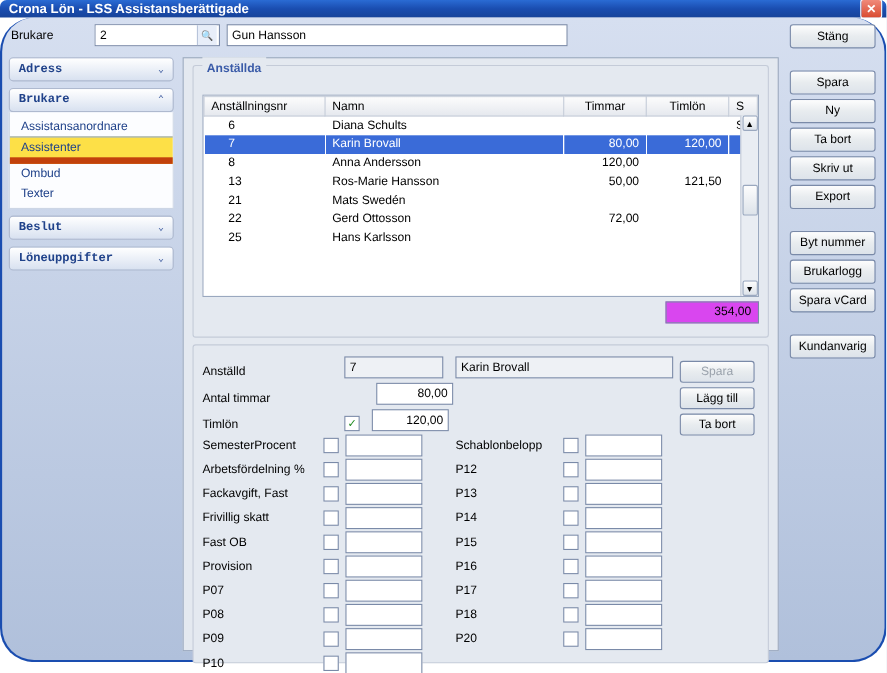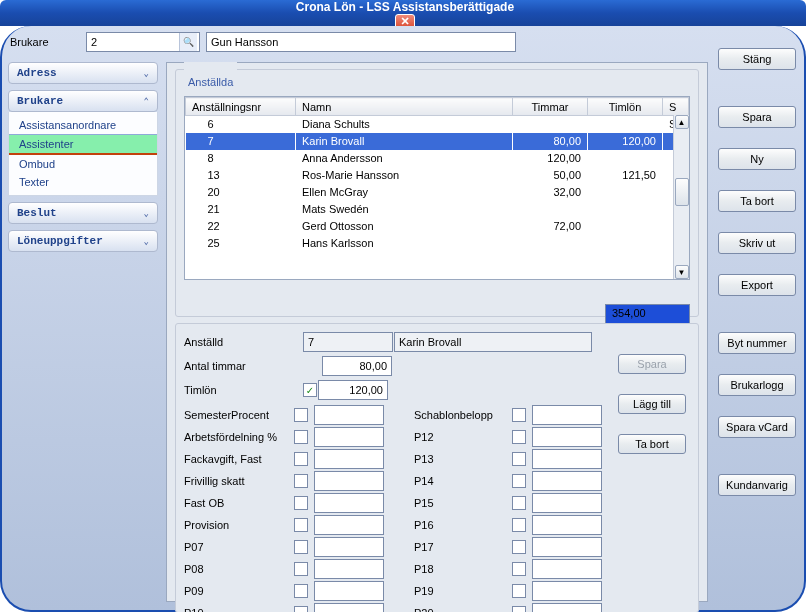--- a/index.html
+++ b/index.html
@@ -6,31 +6,30 @@
   body {
     margin: 0;
     font-family: Tahoma, Arial, sans-serif;
     font-size: 11px;
     background: #fff;
     width: 806px;
     height: 612px;
     overflow: hidden;
   }
   .titlebar {
-    height: 26px;
+    height: 16px;
     background: linear-gradient(to bottom, #2a6bd4 0%, #1a4db0 50%, #174399 100%);
     color: #fff;
     font-weight: bold;
     font-size: 12px;
     display: flex;
     align-items: center;
     padding: 0 4px 0 8px;
     justify-content: space-between;
     border-radius: 6px 6px 0 0;
-    flex-direction: column;
   }
   .close-btn {
     width: 20px; height: 18px;
     background: linear-gradient(to bottom, #f08a7a, #d94b31);
     border: 1px solid #fff;
     border-radius: 3px;
     display:flex;align-items:center;justify-content:center;
     color:#fff;font-weight:bold;font-size:11px;
     cursor:pointer;
   }
@@ -68,21 +67,20 @@
     display:flex; flex-direction:column; gap:4px;
   }
   .btn {
     height:22px;
     background:linear-gradient(to bottom,#fdfdfd,#e8ecef 50%,#dde3ea);
     border:1px solid #7a8aa8;
     border-radius:3px;
     font:inherit;
     cursor:pointer;
     padding:0 4px;
-    margin-top:16px;
   }
   .btn.small { height:20px; }
   .btn[disabled] { color:#9aa2ac; cursor:default; }
   .gap8 { height:12px; }
   
   .left-nav {
     position:absolute; left:6px; top:36px; width:150px;
   }
   .panel-hdr {
     background:linear-gradient(to bottom,#fff,#d8e1f0);
@@ -104,42 +102,43 @@
     border:1px solid #cdd6e5;
     border-top:none;
     padding:4px 0;
   }
   .nav-item {
     padding:3px 10px;
     color:#20428a;
     cursor:pointer;
   }
   .nav-item.selected {
-    background:#86efac;
+    background:#fde047;
     border-top:1px solid #8fa9d8;
-    border-bottom:2px solid #c2410c;
+    border-bottom:6px solid #c2410c;
   }
   
   .main {
     position:absolute; left:164px; top:36px; right:96px; bottom:8px;
     background:#e4e9f0;
     border:1px solid #9aa8bf;
   }
   .main > .group {
     margin:6px 8px;
     border:1px solid #c4cbd8;
     border-radius:3px;
     padding:6px 8px 8px 8px;
     background:#e4e9f0;
     position:relative;
   }
   .group-title {
     position:absolute; top:-8px; left:8px;
-    background:#e4e9f0; padding:14px 4px;
+    background:#e4e9f0; padding:4px 4px;
     color:#3a5ba8;
+    font-weight:bold;
   }
   
   .grid-wrap {
     background:#fff; border:1px solid #9aa8bf;
     margin-top:20px;
     height:184px;
     position:relative;
   }
   table { border-collapse:collapse; width:100%; table-layout:fixed; }
   thead th {
@@ -168,25 +167,25 @@
   .vscroll .arrow,.vscroll .thumb{
     width:14px;height:14px;background:linear-gradient(to bottom,#fdfdfd,#dde3ea);
     border:1px solid #9aa8bf;border-radius:2px;font-size:8px;
     display:flex;align-items:center;justify-content:center;
   }
   .vscroll .thumb{ height:28px; margin-top:-10px;}
   .vscroll .arrow.down{ }
   
   .total-row { display:flex; justify-content:flex-end; margin-top:4px; }
   .total-box {
-    width:85px; height:20px; border:1px solid #7a8aa8; background:#1d4ed8;
-    text-align:left; padding:2px 6px;margin-top:20px;
-  }
-  
-  .detail-row { display:flex; align-items:center; height:24px; gap:1px;}
+    width:85px; height:20px; border:1px solid #7a8aa8; background:#d946ef;
+    text-align:right; padding:2px 6px;
+  }
+  
+  .detail-row { display:flex; align-items:flex-end; height:24px; gap:11px;}
   .detail-row .lbl { width:118px; color:#000; }
   .txt {
     background:#fff; border:1px solid #7a8aa8; height:20px;
     padding:0 4px; font:inherit; text-align:right;
   }
   .txt.ro { background:#eef1f5; }
   .chk {
     width:14px;height:14px;border:1px solid #7a8aa8;background:#fff;
     display:inline-flex;align-items:center;justify-content:center;
     font-size:10px;color:#1c8a1c;
@@ -312,27 +311,20 @@
                 <td></td>
               </tr>
               <tr>
                 <td style="padding-left:22px">13</td>
                 <td>Ros-Marie Hansson</td>
                 <td class="num">50,00</td>
                 <td class="num">121,50</td>
                 <td></td>
               </tr>
               <tr>
-                <td style="padding-left:22px">20</td>
-                <td>Ellen McGray</td>
-                <td class="num">32,00</td>
-                <td class="num"></td>
-                <td></td>
-              </tr>
-              <tr>
                 <td style="padding-left:22px">21</td>
                 <td>Mats Swedén</td>
                 <td class="num"></td>
                 <td class="num"></td>
                 <td></td>
               </tr>
               <tr>
                 <td style="padding-left:22px">22</td>
                 <td>Gerd Ottosson</td>
                 <td class="num">72,00</td>
@@ -470,25 +462,20 @@
               <span class="lbl2">P17</span>
               <span class="chk"></span>
               <input class="txt" style="width: 70px;">
             </div>
             <div class="param-row">
               <span class="lbl2">P18</span>
               <span class="chk"></span>
               <input class="txt" style="width: 70px;">
             </div>
             <div class="param-row">
-              <span class="lbl2">P19</span>
-              <span class="chk"></span>
-              <input class="txt" style="width: 70px;">
-            </div>
-            <div class="param-row">
               <span class="lbl2">P20</span>
               <span class="chk"></span>
               <input class="txt" style="width: 70px;">
             </div>
           </div>
       </div>
     </div>
   </div>
 
 </div>

